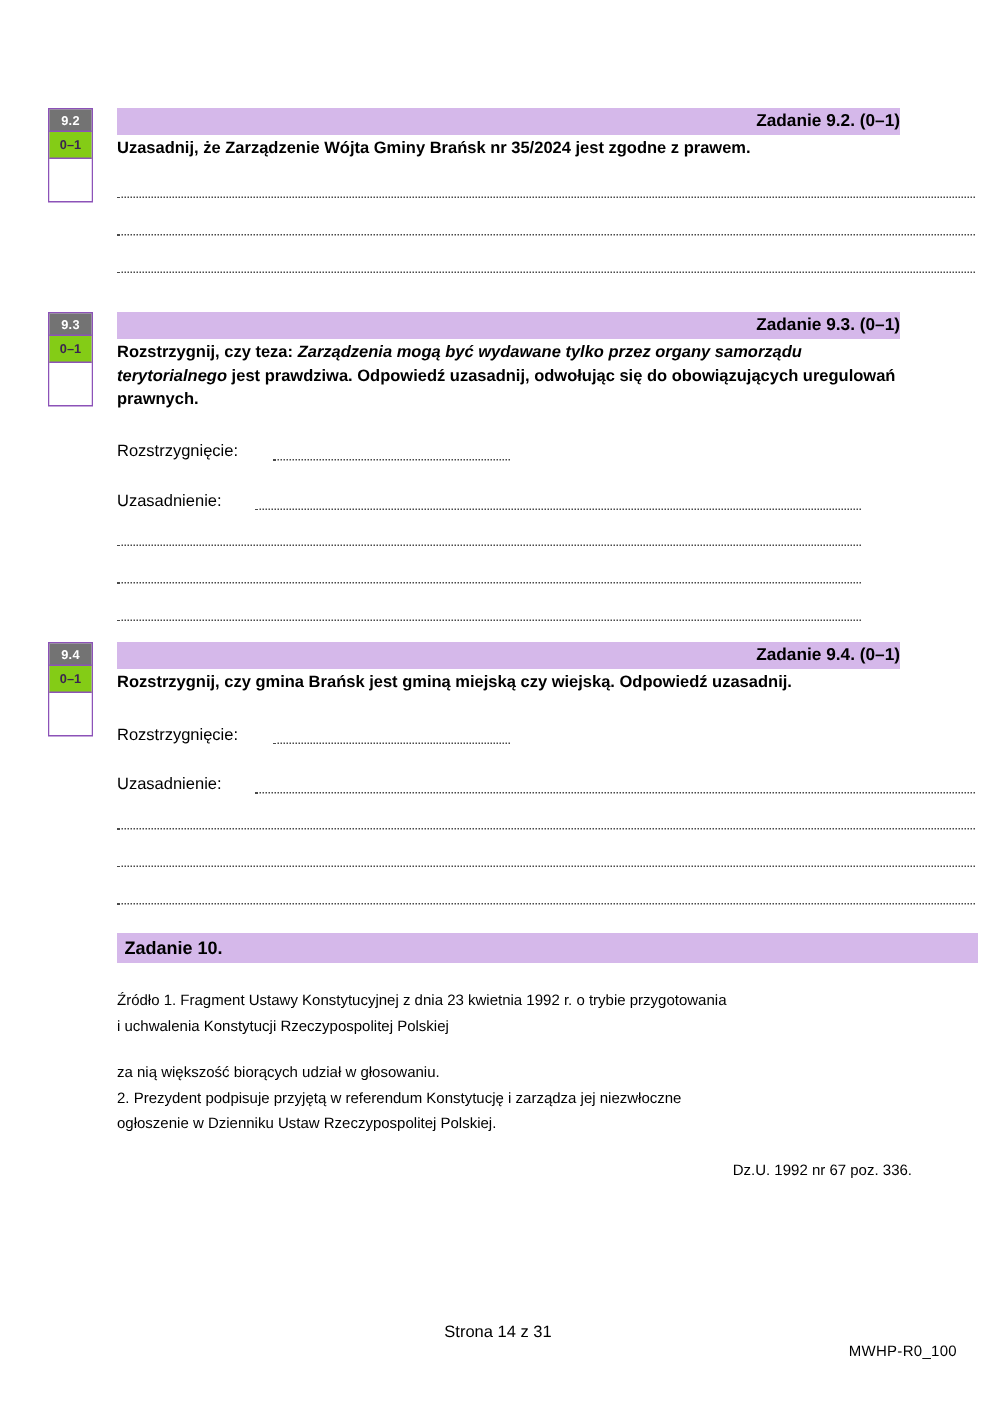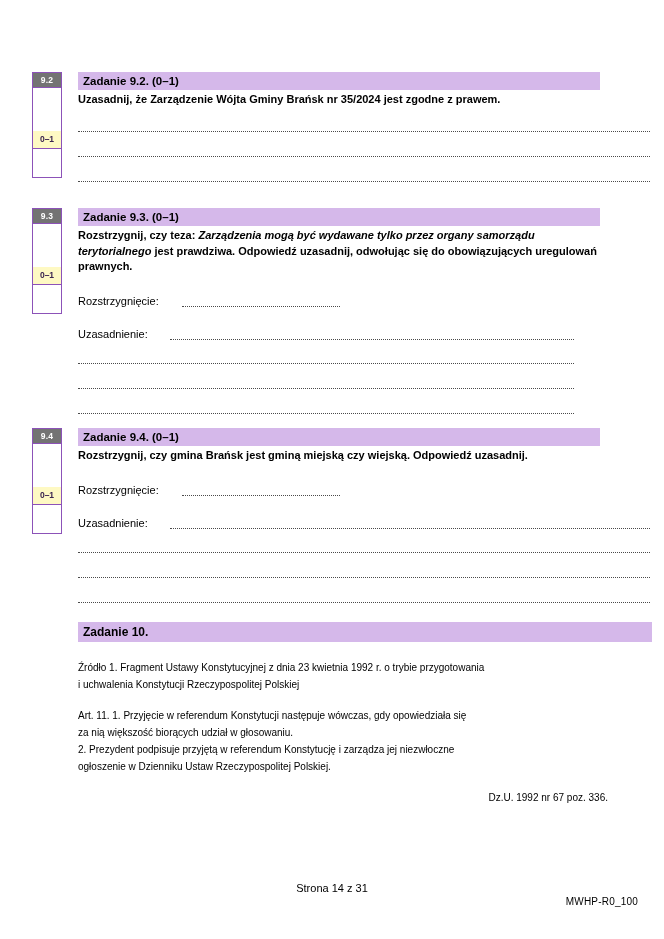--- a/index.html
+++ b/index.html
@@ -41,47 +41,47 @@
     color: #ffffff;
     font-size: 8.5px;
     font-weight: bold;
     text-align: center;
     line-height: 14px;
     height: 14px;
     border-bottom: 1px solid #8C52B8;
     letter-spacing: 0.2px;
   }
   .score-range {
-    background: #fef9c3;
+    background: #84cc16;
     color: #3a2450;
     font-size: 8.5px;
     font-weight: bold;
     text-align: center;
     line-height: 17px;
     height: 17px;
     border-bottom: 1px solid #8C52B8;
-    margin-top: 43px;
   }
   .score-blank {
     background: #ffffff;
     height: 28px;
   }
 
   .task-body {
     margin-left: 78px;
     margin-right: 14px;
   }
   .task-banner {
     background: #D5B8EA;
     font-size: 11.5px;
     font-weight: bold;
     line-height: 16px;
     padding: 1px 0 1px 5px;
     width: 522px;
     box-sizing: border-box;
+    text-align: right;
   }
   .task-prompt {
     font-size: 11px;
     font-weight: bold;
     line-height: 15.5px;
     padding-top: 2px;
     width: 530px;
   }
   .task-prompt em {
     font-style: italic;
@@ -262,21 +262,20 @@
     <div style="height:17px;"></div>
 
     <div class="source-para">
       <div>Źródło 1. Fragment Ustawy Konstytucyjnej z dnia 23 kwietnia 1992 r. o trybie przygotowania</div>
       <div>i uchwalenia Konstytucji Rzeczypospolitej Polskiej</div>
     </div>
 
     <div style="height:14px;"></div>
 
     <div class="source-para">
-      <div>Art. 11. 1. Przyjęcie w referendum Konstytucji następuje wówczas, gdy opowiedziała się</div>
       <div>za nią większość biorących udział w głosowaniu.</div>
       <div>2. Prezydent podpisuje przyjętą w referendum Konstytucję i zarządza jej niezwłoczne</div>
       <div>ogłoszenie w Dzienniku Ustaw Rzeczypospolitej Polskiej.</div>
     </div>
 
     <div style="height:17px;"></div>
 
     <div class="src-ref">Dz.U. 1992 nr 67 poz. 336.</div>
   </div>
 

